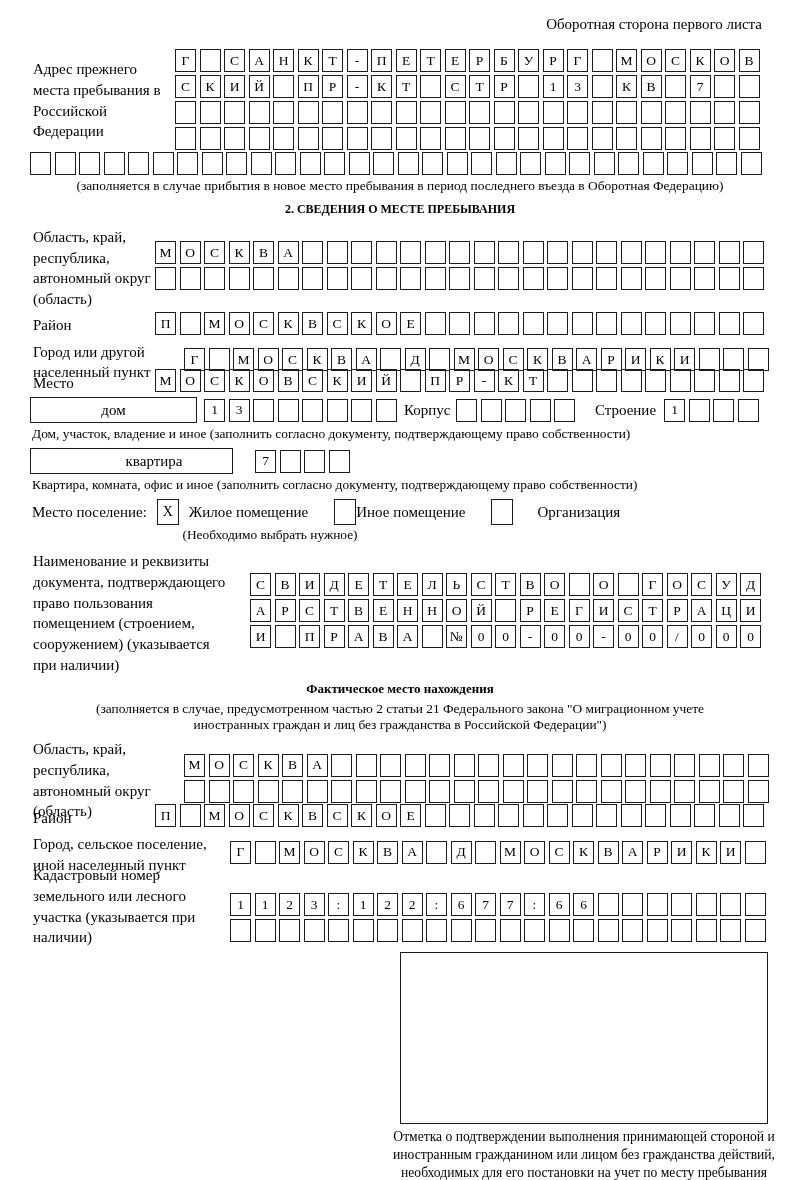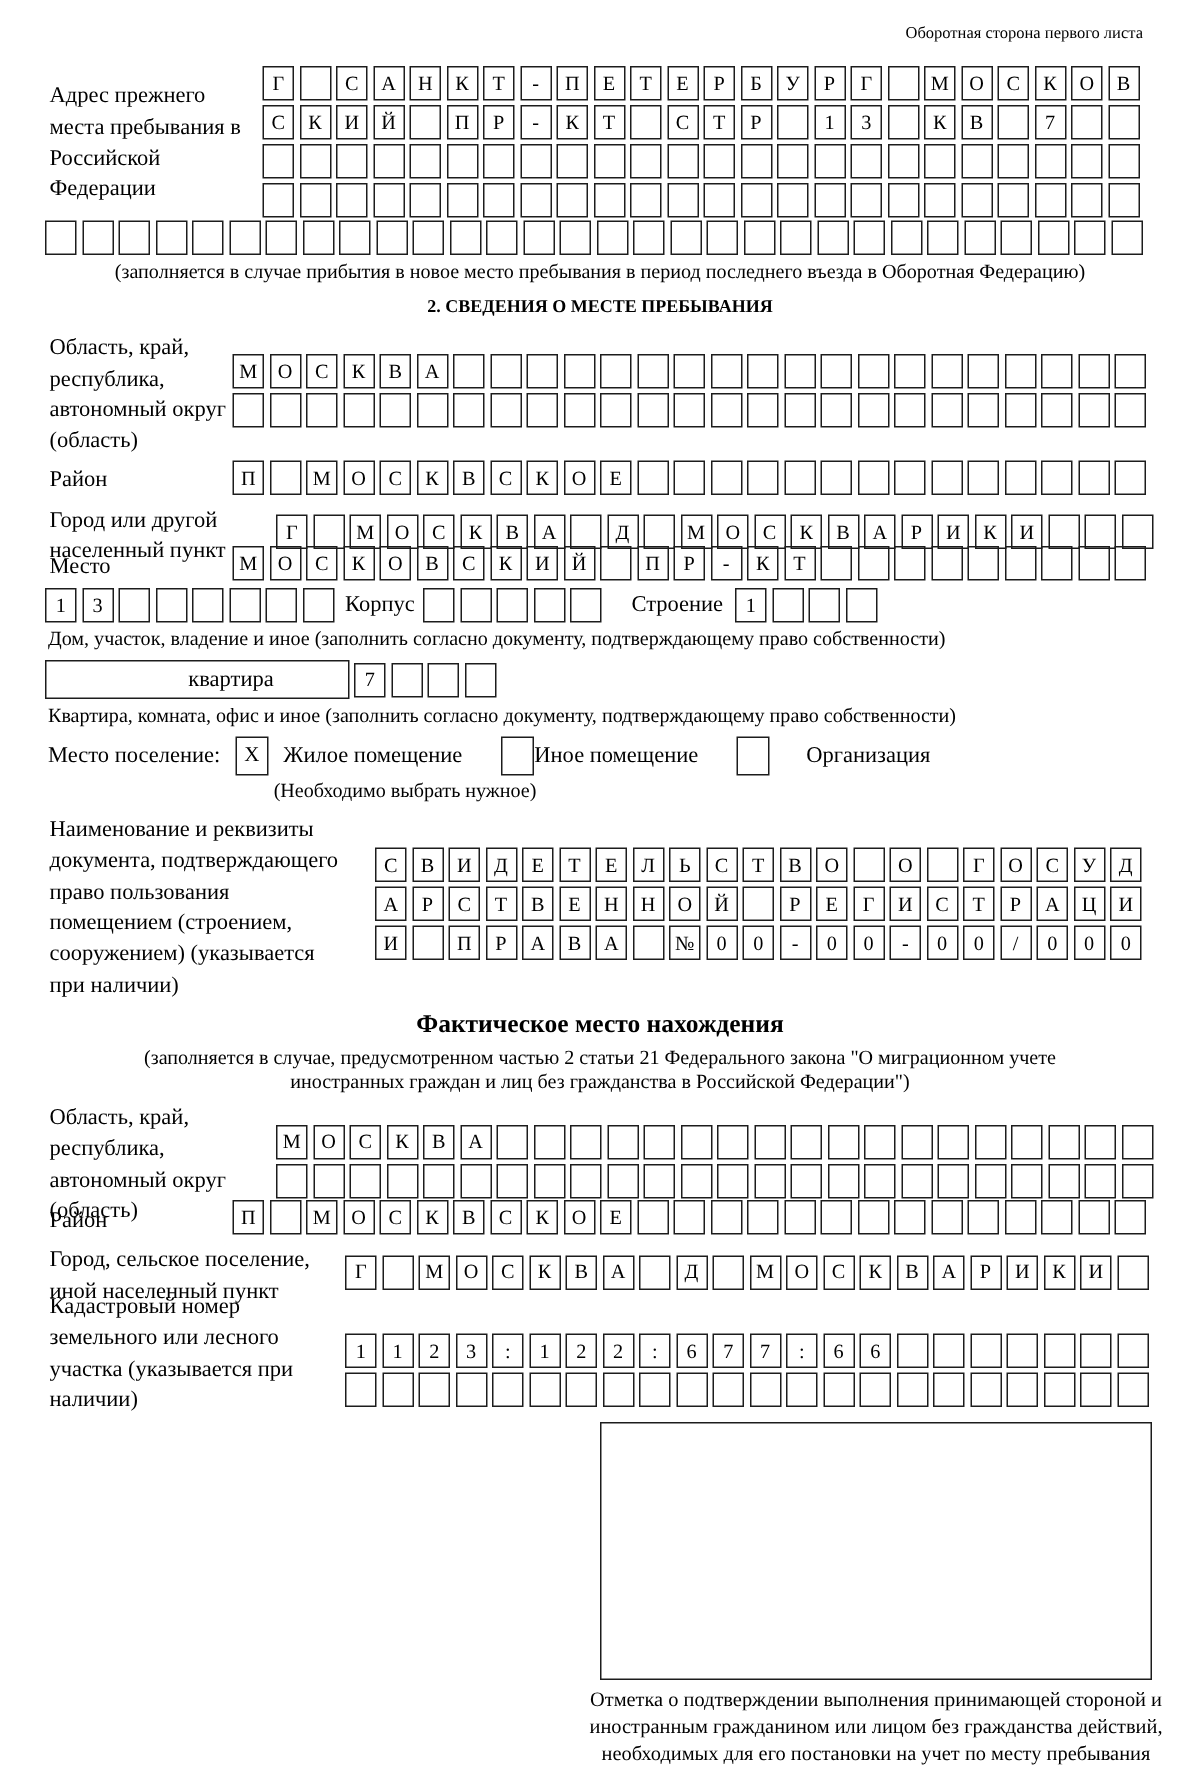--- a/index.html
+++ b/index.html
@@ -4,21 +4,21 @@
 <style>
   * { box-sizing: border-box; }
   html, body { margin: 0; padding: 0; background: #ffffff; }
   body {
     width: 800px; height: 1180px;
     font-family: "Liberation Serif", "DejaVu Serif", serif;
     color: #000;
   }
   .page { width: 800px; height: 1180px; padding: 16px 30px 0 30px; overflow: hidden; }
 
-  .header-note { text-align: right; font-size: 11px; padding-right: 8px; margin-bottom: 16px; }
+  .header-note { text-align: right; font-size: 15px; padding-right: 8px; margin-bottom: 16px; }
 
   .field { display: flex; align-items: center; margin-bottom: 2px; }
   .field-label { font-size: 15px; line-height: 1.38; flex: none; padding-top: 2px; padding-left: 3px; }
   .rows { display: flex; flex-direction: column; }
 
   .cells-row { display: flex; margin-bottom: 3px; }
   .cell {
     flex: none; display: inline-flex; align-items: center; justify-content: center;
     width: 21px; height: 23px; border: 1.6px solid #1c1c1c; margin-right: 3.5px;
     font-size: 13.5px; line-height: 1;
@@ -348,20 +348,21 @@
         <span class="cell"></span>
         <span class="cell"></span>
         <span class="cell"></span>
         <span class="cell"></span>
         <span class="cell"></span>
         <span class="cell"></span>
       </div>
   </div>
 
   <div class="houseline">
+    <div class="wide-box" style="width:167px; margin-right:7px;">дом</div>
     <div class="cells-row mb0">
         <span class="cell">1</span>
         <span class="cell">3</span>
         <span class="cell"></span>
         <span class="cell"></span>
         <span class="cell"></span>
         <span class="cell"></span>
         <span class="cell"></span>
         <span class="cell"></span>
       </div>
@@ -377,21 +378,21 @@
     <div class="cells-row mb0">
         <span class="cell">1</span>
         <span class="cell"></span>
         <span class="cell"></span>
         <span class="cell"></span>
       </div>
   </div>
   <div class="left-note">Дом, участок, владение и иное (заполнить согласно документу, подтверждающему право собственности)</div>
 
   <div class="houseline">
-    <div class="wide-box" style="width:203px; margin-right:3px;padding-left:45px;">квартира</div>
+    <div class="wide-box" style="width:203px; margin-right:22px;padding-left:45px;">квартира</div>
     <div class="cells-row mb0">
         <span class="cell">7</span>
         <span class="cell"></span>
         <span class="cell"></span>
         <span class="cell"></span>
       </div>
   </div>
   <div class="left-note">Квартира, комната, офис и иное (заполнить согласно документу, подтверждающему право собственности)</div>
 
   <div class="stay-row">
@@ -473,21 +474,21 @@
           <span class="cell">0</span>
           <span class="cell">0</span>
           <span class="cell">/</span>
           <span class="cell">0</span>
           <span class="cell">0</span>
           <span class="cell">0</span>
         </div>
     </div>
   </div>
 
-  <div class="section-title" style="font-size:17px; margin:6px 0 4px 0;">Фактическое место нахождения</div>
+  <div class="section-title" style="font-size:13px; margin:6px 0 4px 0;">Фактическое место нахождения</div>
   <div class="center-note">(заполняется в случае, предусмотренном частью 2 статьи 21 Федерального закона "О миграционном учете иностранных граждан и лиц без гражданства в Российской Федерации")</div>
 
   <div class="field">
     <div class="field-label" style="width:154px;">Область, край, республика, автономный округ (область)</div>
     <div class="rows">
       <div class="cells-row">
           <span class="cell">М</span>
           <span class="cell">О</span>
           <span class="cell">С</span>
           <span class="cell">К</span>

